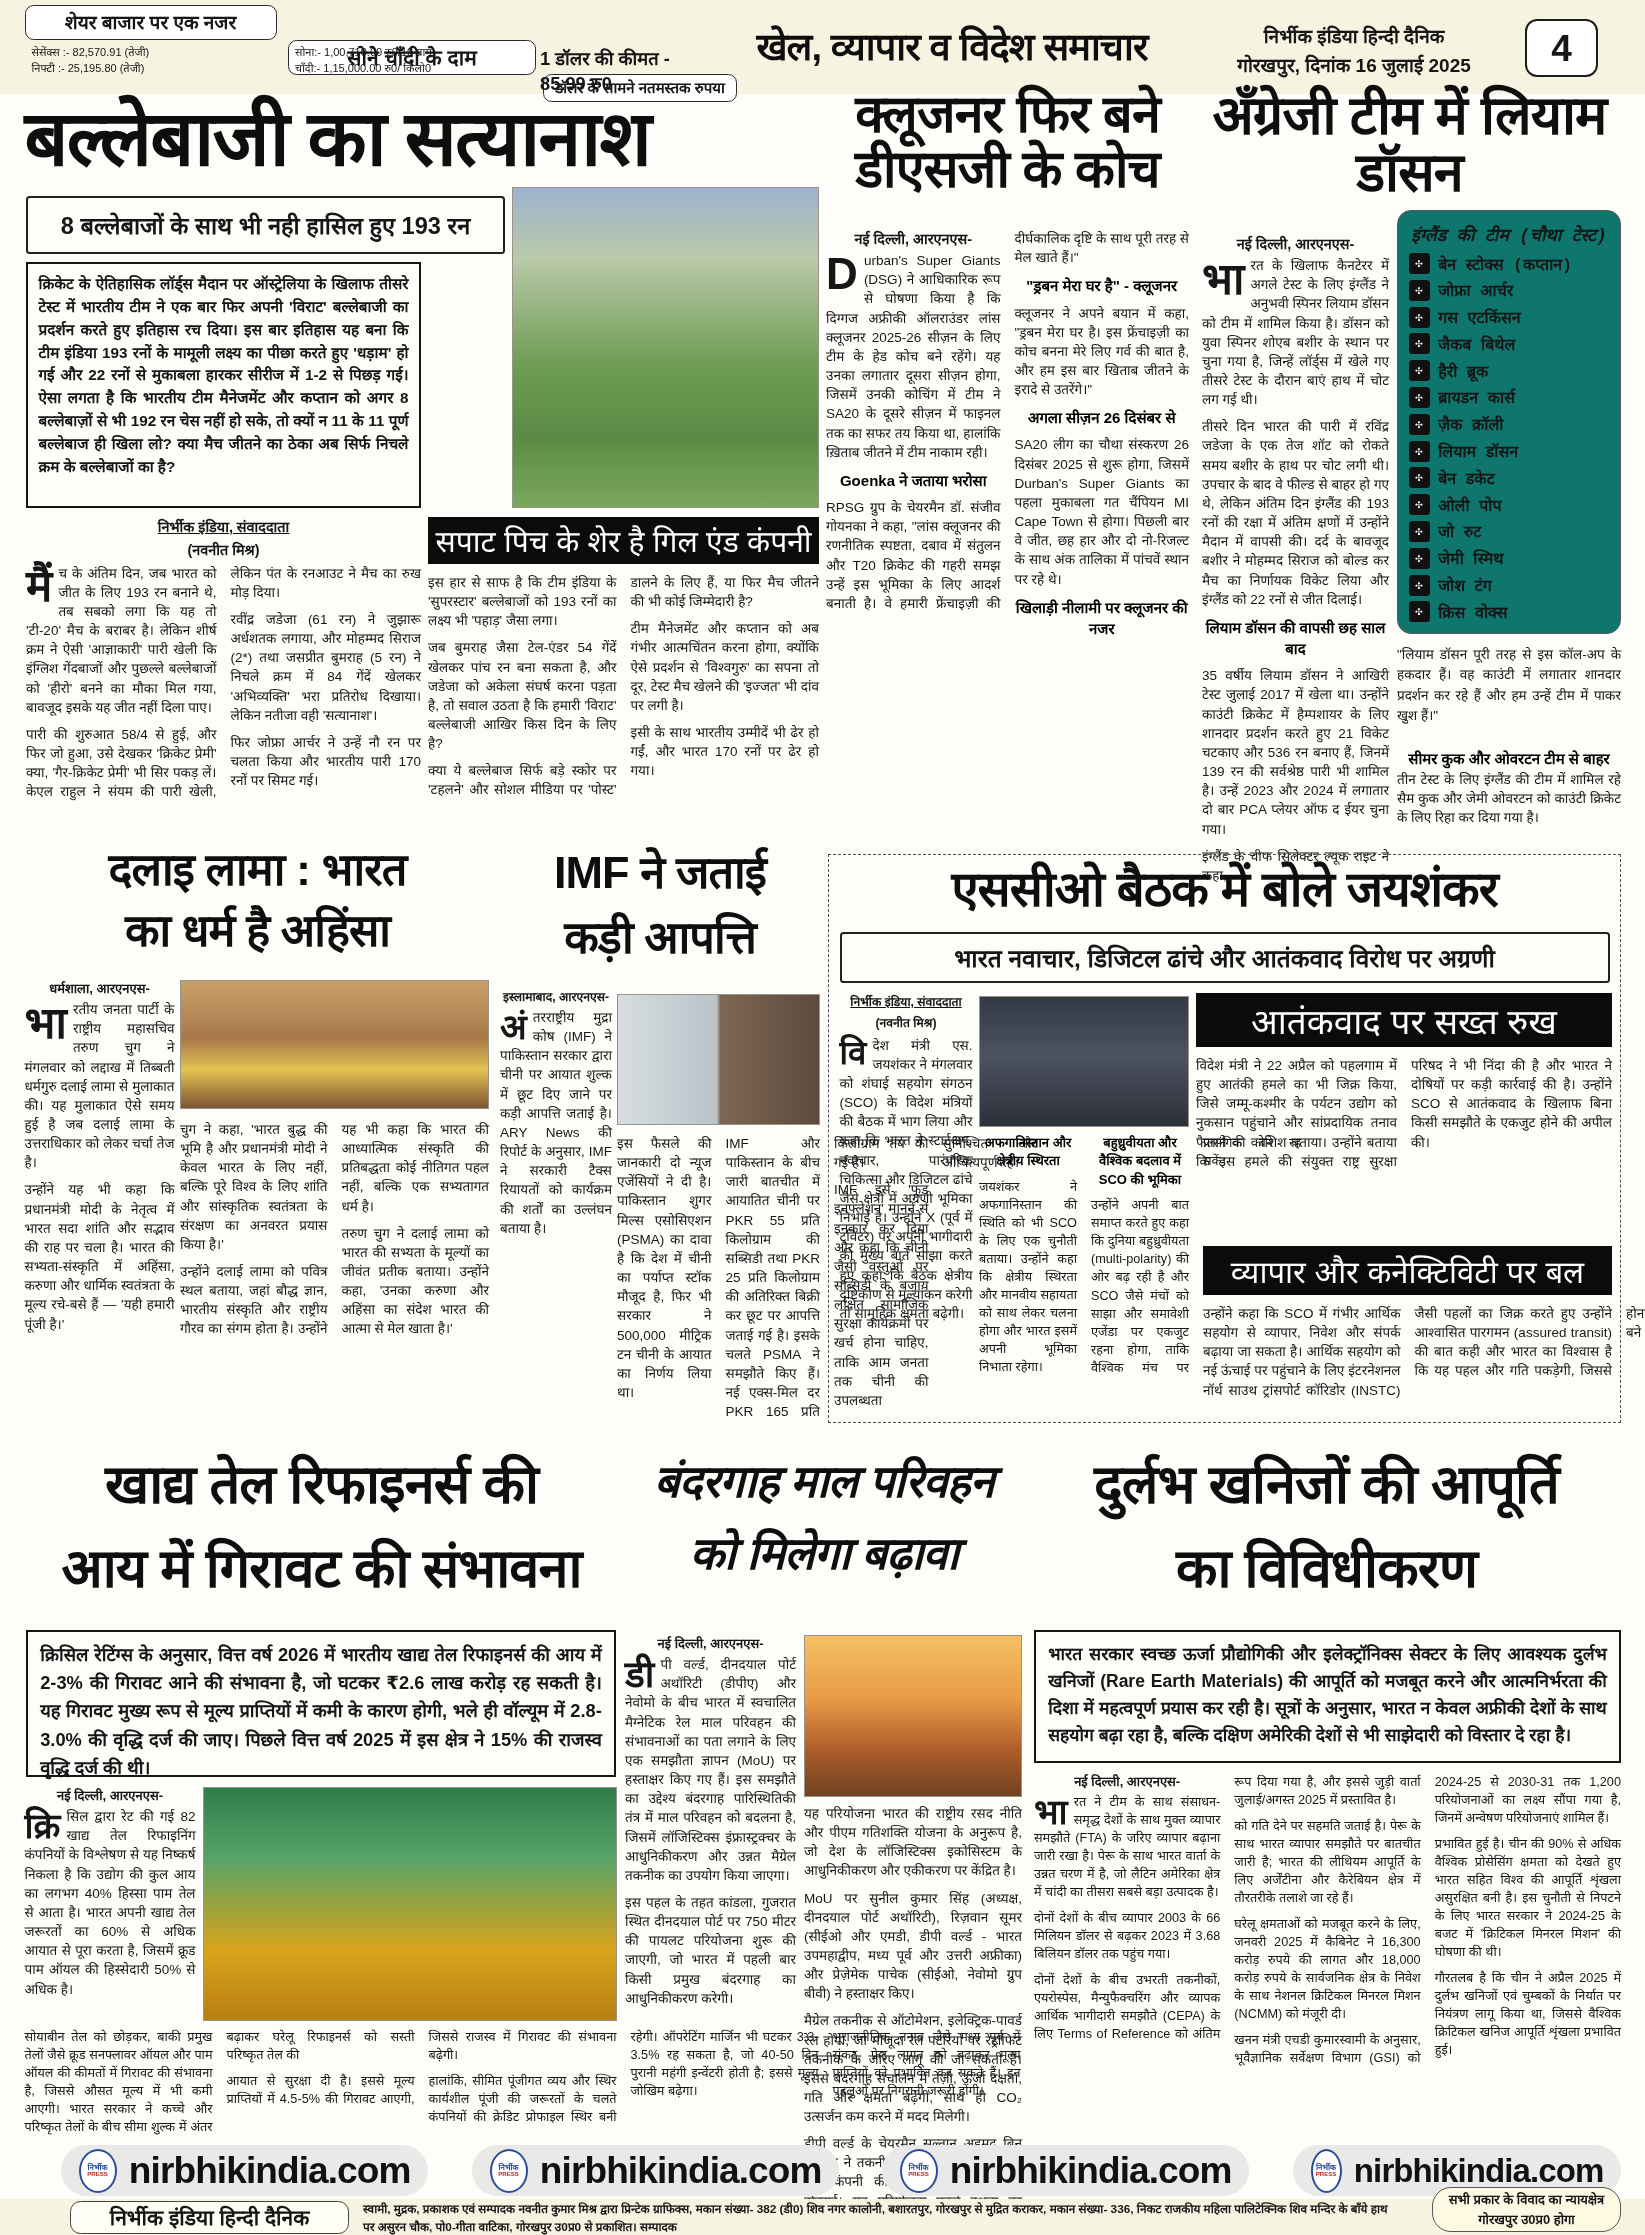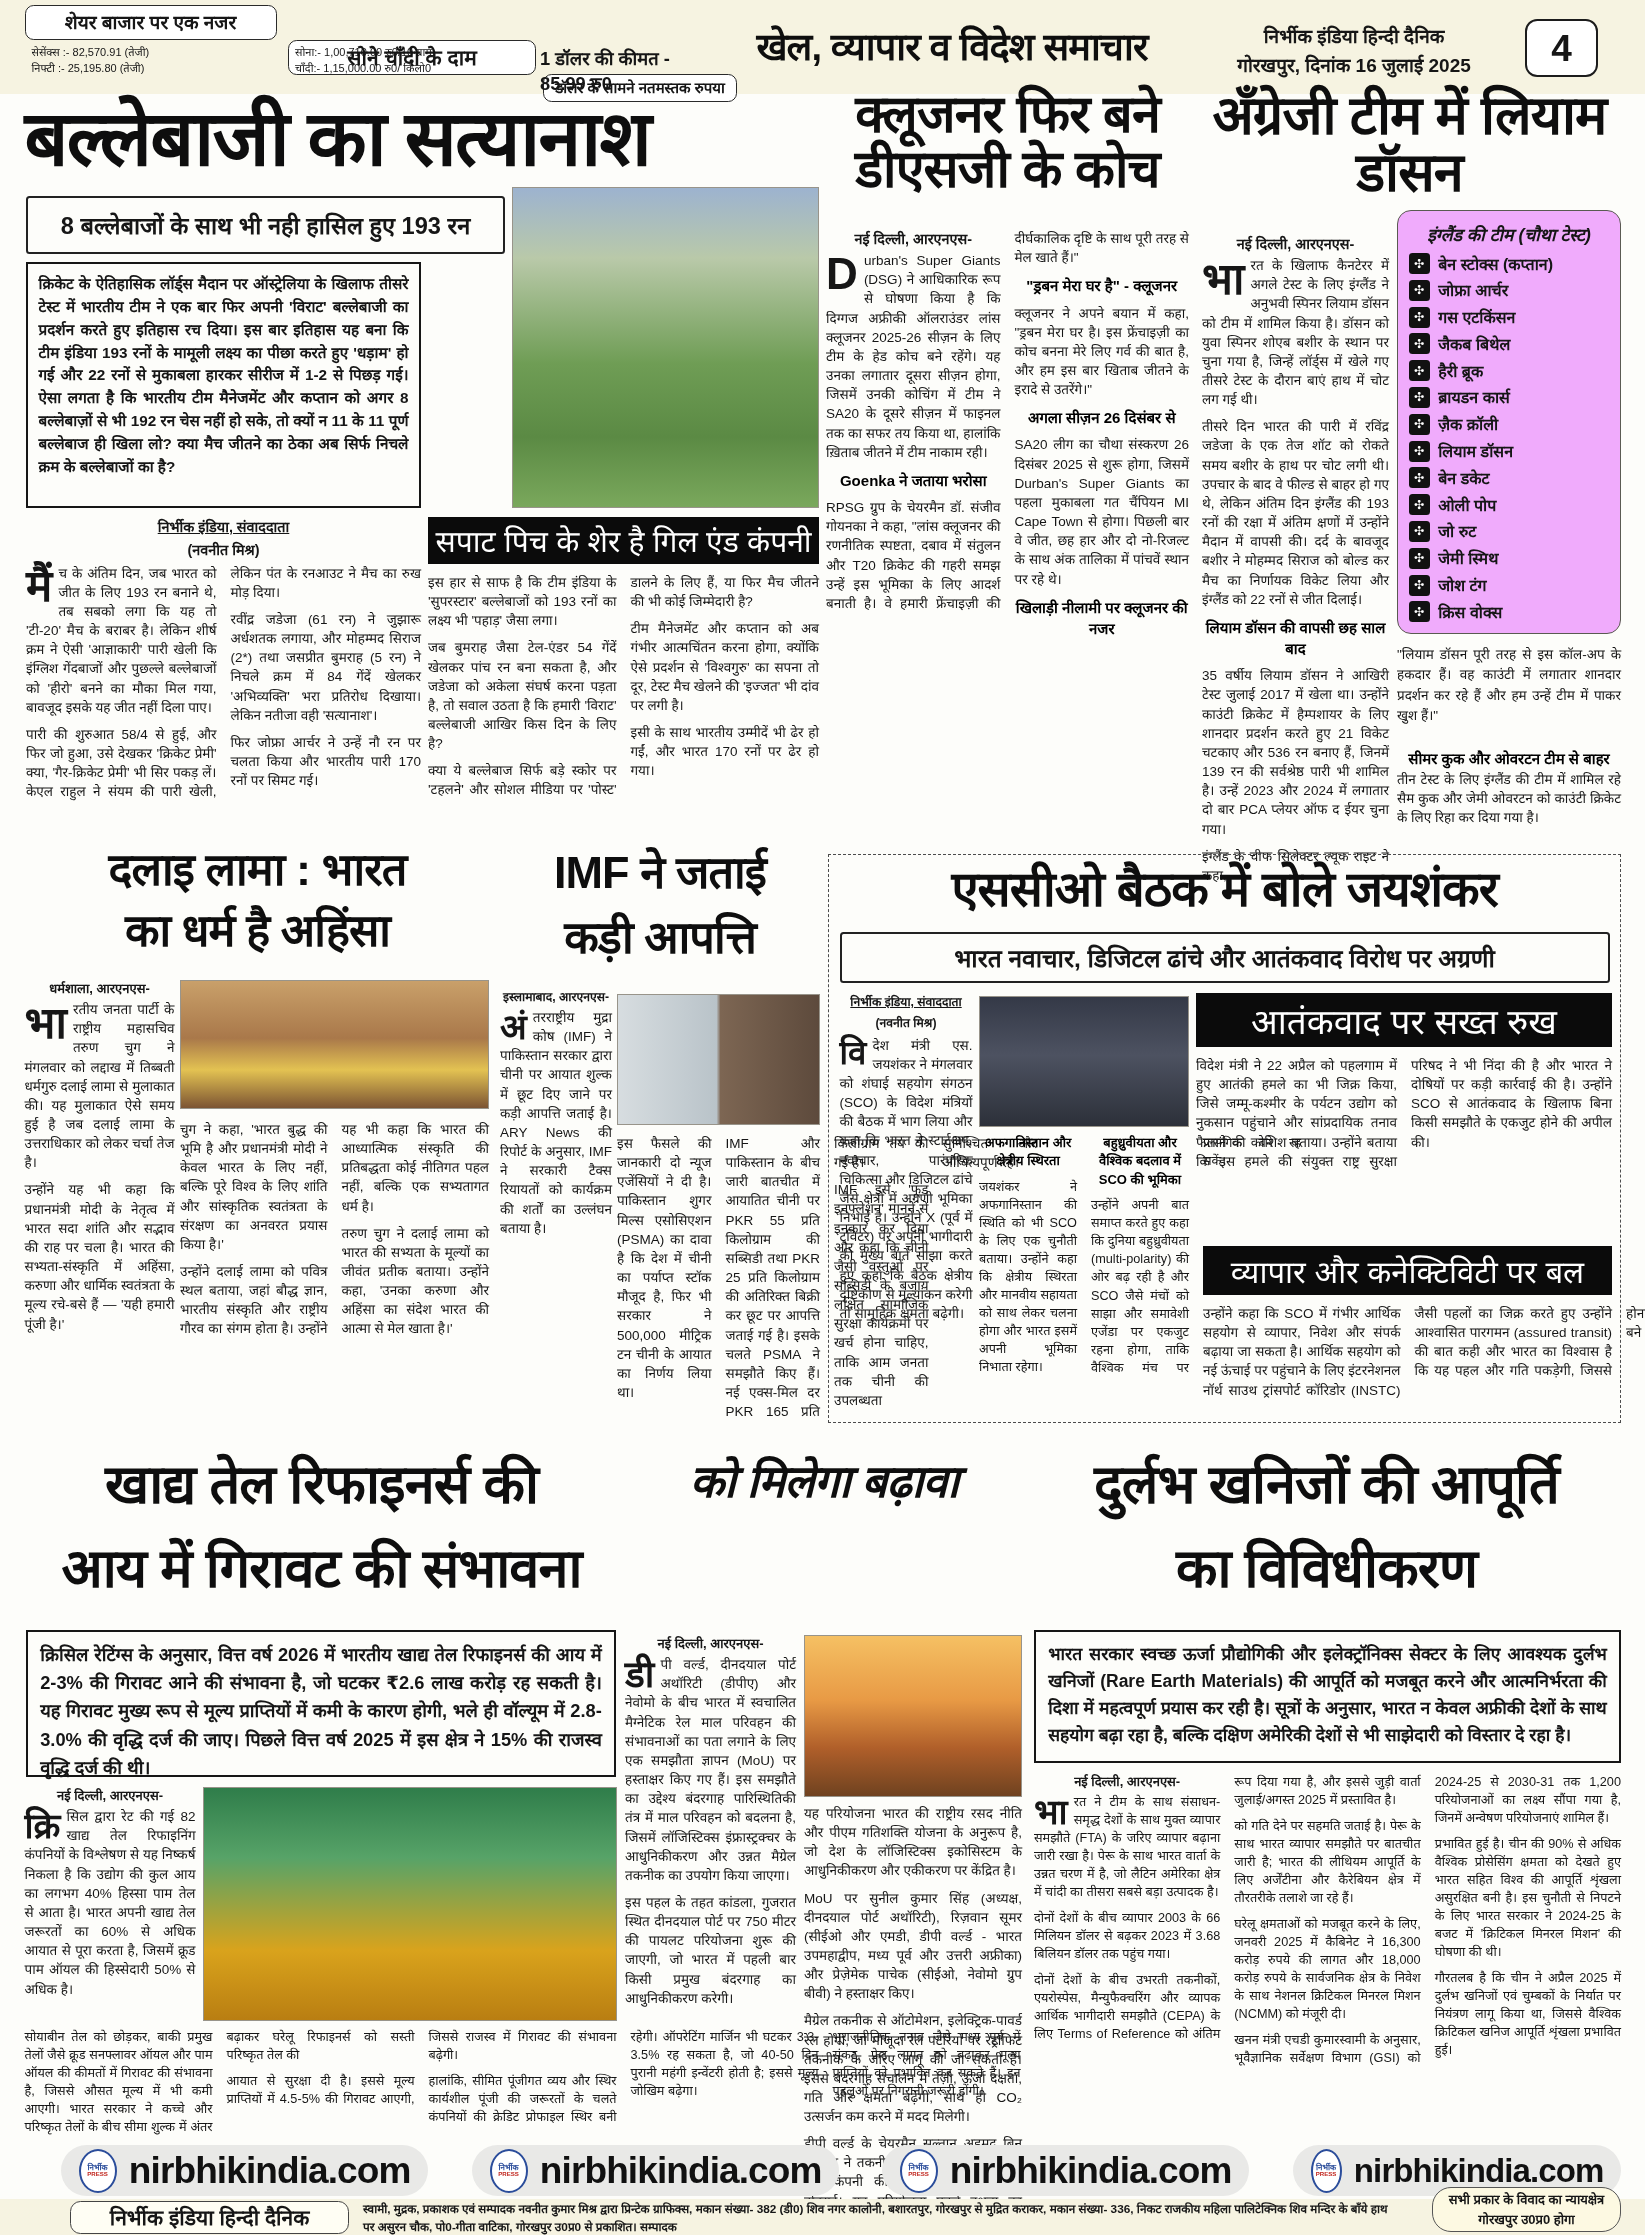--- a/index.html
+++ b/index.html
@@ -16,21 +16,21 @@
   .crosshead{font-weight:800;text-align:center;font-size:15px;margin:7px 0;color:#000;}
   .byline{font-weight:800;text-align:center;font-size:14.4px;text-decoration:underline;margin-bottom:3.5px;}
   .byline2{font-weight:800;text-align:center;font-size:14.4px;margin-bottom:5.2px;}
   .dropcap{float:left;font-size:44px;font-weight:900;line-height:.85;padding:3.5px 6.1px 0 0;}
   .blackbar{background:#0b0b0b;color:#fff;font-weight:400;display:flex;align-items:center;justify-content:center;}
   .photo{border:0.9px solid #98948a;}
   .cream{background:#f6f3e1;}
   .tickerbox{position:relative;border:1.7px solid #2a2a2a;border-radius:8.7px;background:#fff;
              font-weight:900;text-align:center;}
   .tickrows{font-weight:400;font-size:11px;line-height:1.5;padding:3.5px 7px;text-align:left;}
-  .teambox{background:#f0abfc;border:1.7px solid #5a5a52;border-radius:14px;padding:10.5px 10.5px 7px;}
+  .teambox{background:#0f766e;border:1.7px solid #5a5a52;border-radius:14px;padding:10.5px 10.5px 7px;font-family:Liberation Mono, monospace;}
   .teambox .ttl{font-weight:900;font-style:italic;text-align:center;font-size:17.5px;margin-bottom:7px;}
   .team-item{display:flex;align-items:center;gap:8.7px;font-size:16px;font-weight:700;margin:4.8px 0;}
   .bullet{flex:0 0 auto;width:21px;height:21px;background:#111;color:#fff;border-radius:3.5px;
           display:flex;align-items:center;justify-content:center;font-size:12.2px;}
   .quote{font-size:13.5px;line-height:1.5;text-align:justify;}
   .sitebar{background:#e9e9e7;border-radius:26px;display:flex;align-items:center;gap:12.2px;padding:0 17.5px;}
   .sitebar .logo{width:40px;height:40px;border-radius:50%;border:2.6px solid #2b4d9b;background:#fff;
                  display:flex;flex-direction:column;align-items:center;justify-content:center;
                  font-size:7.9px;font-weight:900;color:#2b4d9b;line-height:1;}
   .sitebar .logo .press{color:#c0241c;font-size:6.1px;}
@@ -265,20 +265,21 @@
   </div>
   <div class="abs photo" style="left:203px;top:1787px;width:414px;height:234px;background:linear-gradient(180deg,#2f7d4a 0%,#57a368 30%,#d9a31c 70%,#b97e12 100%);"></div>
   <div class="abs body-text cols3" style="left:24.5px;top:2028px;width:592px;height:112px;font-size:12.7px;">
     <p>सोयाबीन तेल को छोड़कर, बाकी प्रमुख तेलों जैसे क्रूड सनफ्लावर ऑयल और पाम ऑयल की कीमतों में गिरावट की संभावना है, जिससे औसत मूल्य में भी कमी आएगी। भारत सरकार ने कच्चे और परिष्कृत तेलों के बीच सीमा शुल्क में अंतर बढ़ाकर घरेलू रिफाइनर्स को सस्ती परिष्कृत तेल की</p>
     <p>आयात से सुरक्षा दी है। इससे मूल्य प्राप्तियों में 4.5-5% की गिरावट आएगी, जिससे राजस्व में गिरावट की संभावना बढ़ेगी।</p>
     <p>हालांकि, सीमित पूंजीगत व्यय और स्थिर कार्यशील पूंजी की जरूरतों के चलते कंपनियों की क्रेडिट प्रोफाइल स्थिर बनी रहेगी। ऑपरेटिंग मार्जिन भी घटकर 3.3-3.5% रह सकता है, जो 40-50 दिन पुरानी महंगी इन्वेंटरी होती है; इससे मूल्य जोखिम बढ़ेगा।</p>
     <p>भूराजनीतिक तनाव जैसे मध्य पूर्व में संकट, फ्रेट लागत को बढ़ाकर मूल्य प्राप्तियों को प्रभावित कर सकते हैं। इन पहलुओं पर निगरानी जरूरी होंगी।</p>
   </div>
 
   <div class="abs hl center" style="left:625px;top:1446px;width:398px;font-size:45px;line-height:1.6;font-style:italic;">
+    <div>बंदरगाह माल परिवहन</div>
     <div>को मिलेगा बढ़ावा</div>
   </div>
   <div class="abs body-text" style="left:625px;top:1635px;width:171px;height:505px;">
     <div class="byline2" style="margin:0 0 1.7px;font-size:13px;">नई दिल्ली, आरएनएस-</div>
     <p><span class="dropcap" style="font-size:37px;">डी</span><span>पी वर्ल्ड, दीनदयाल पोर्ट अथॉरिटी (डीपीए) और नेवोमो के बीच भारत में स्वचालित मैग्नेटिक रेल माल परिवहन की संभावनाओं का पता लगाने के लिए एक समझौता ज्ञापन (MoU) पर हस्ताक्षर किए गए हैं। इस समझौते का उद्देश्य बंदरगाह पारिस्थितिकी तंत्र में माल परिवहन को बदलना है, जिसमें लॉजिस्टिक्स इंफ्रास्ट्रक्चर के आधुनिकीकरण और उन्नत मैग्रेल तकनीक का उपयोग किया जाएगा।</span></p>
     <p>इस पहल के तहत कांडला, गुजरात स्थित दीनदयाल पोर्ट पर 750 मीटर की पायलट परियोजना शुरू की जाएगी, जो भारत में पहली बार किसी प्रमुख बंदरगाह का आधुनिकीकरण करेगी।</p>
   </div>
   <div class="abs photo" style="left:804px;top:1635px;width:218px;height:162px;background:linear-gradient(180deg,#f5c063 0%,#e89a45 40%,#b05f2a 70%,#6f4220 100%);"></div>
   <div class="abs body-text" style="left:804px;top:1804px;width:218px;height:335px;">
     <p>यह परियोजना भारत की राष्ट्रीय रसद नीति और पीएम गतिशक्ति योजना के अनुरूप है, जो देश के लॉजिस्टिक्स इकोसिस्टम के आधुनिकीकरण और एकीकरण पर केंद्रित है।</p>

